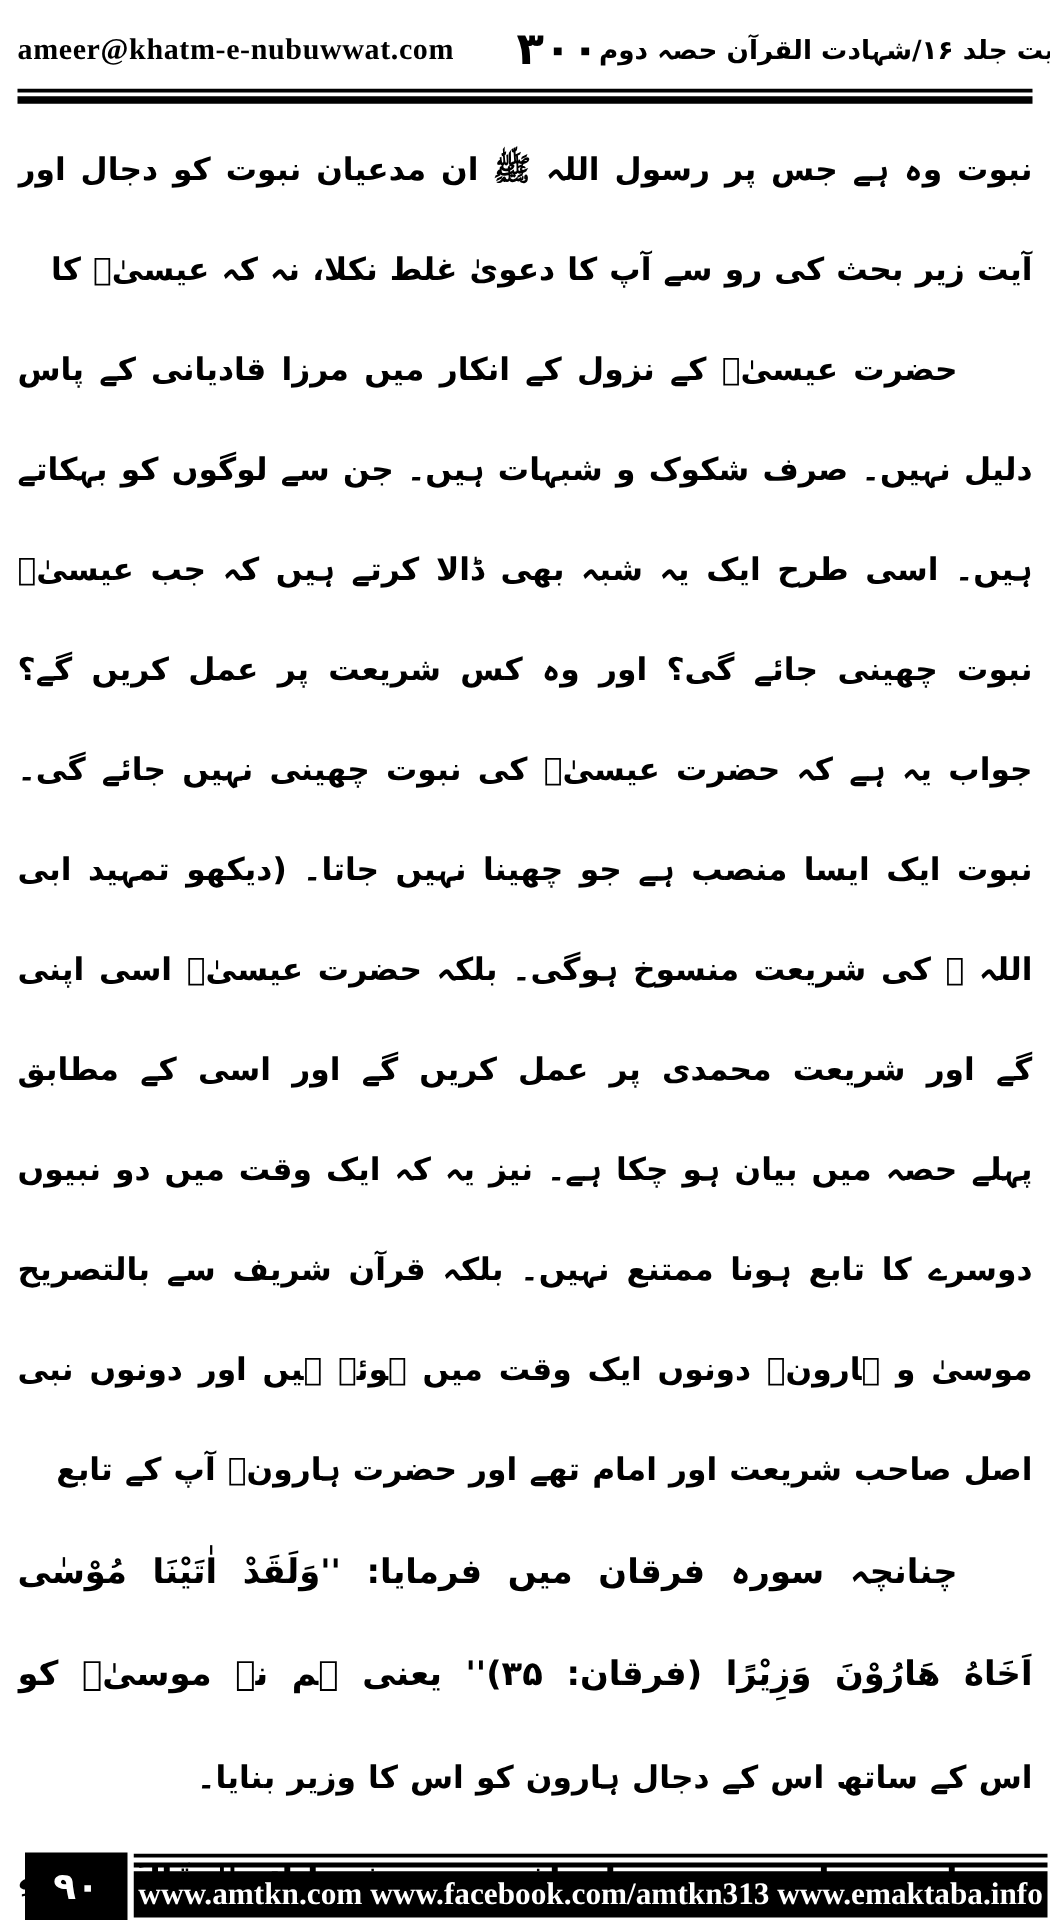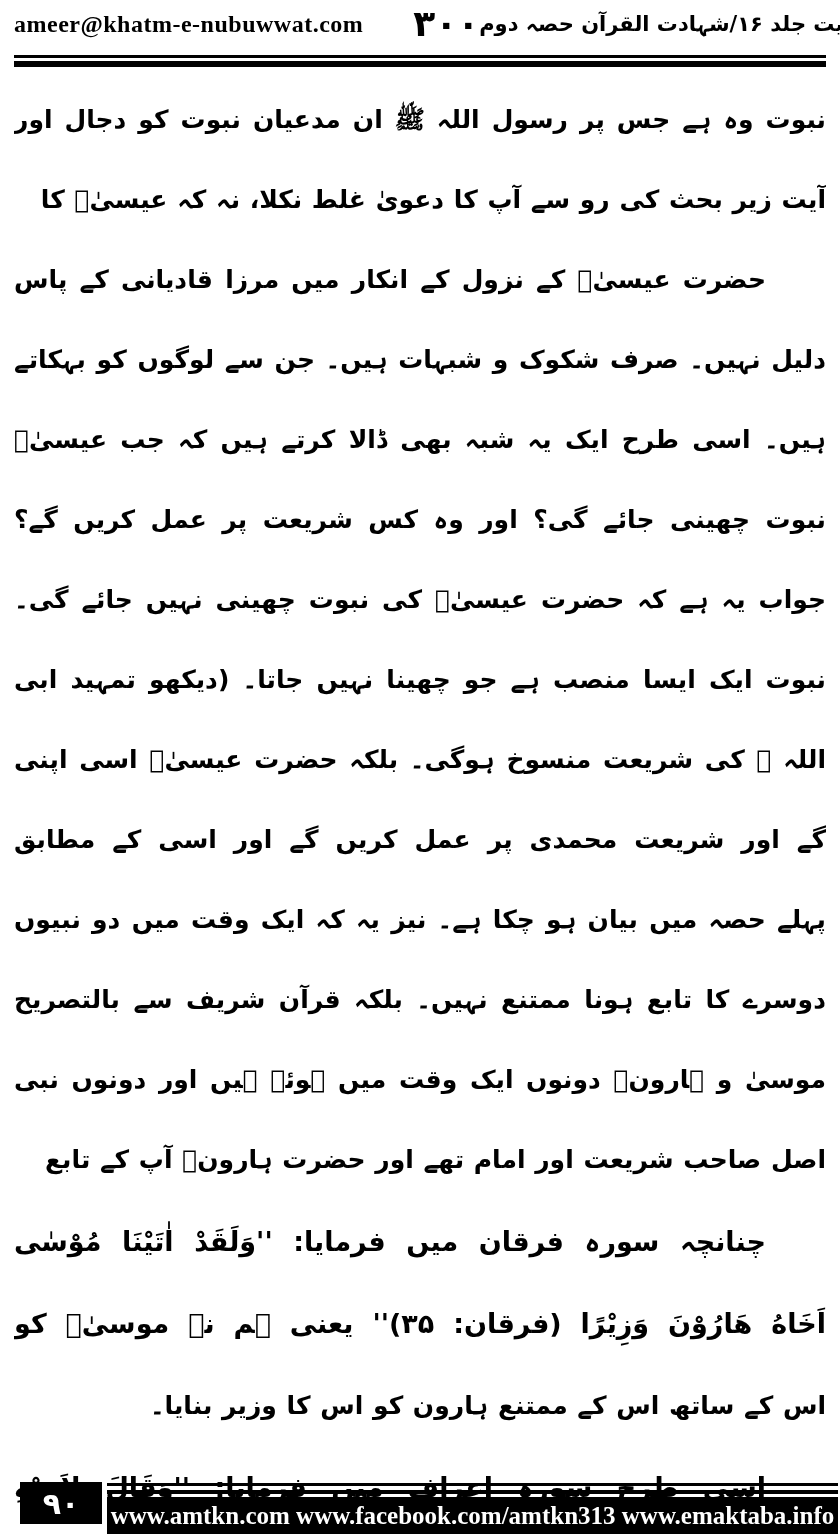--- a/index.html
+++ b/index.html
@@ -3,21 +3,21 @@
 <meta charset="utf-8">
 <style>
   html,body{margin:0;padding:0;}
   body{
     width:840px;height:1540px;background:#ffffff;color:#000000;
     font-family:"DejaVu Sans",sans-serif;position:relative;overflow:hidden;
   }
   .page{padding:0 14px;}
 
   
-  .header{display:flex;align-items:center;height:48px;}
+  .header{display:flex;align-items:center;padding-top:16px;height:48px;}
   .email{
     font-family:"Liberation Serif",serif;font-weight:bold;font-size:24px;
     letter-spacing:.5px;white-space:nowrap;
   }
   .pageno{
     font-size:36px;font-weight:bold;margin-left:50px;line-height:1;
     font-family:"DejaVu Sans",sans-serif;
   }
   .book-title{
     margin-left:auto;direction:rtl;font-size:21px;font-weight:bold;
@@ -39,21 +39,21 @@
     text-align:justify;text-align-last:justify;overflow:hidden;
     word-spacing:1px;
   }
   .line.end{text-align:right;text-align-last:right;}
   .line.indent{padding-right:60px;}
   .line.quran{font-size:27px;word-spacing:6px;}
 
   
   .footer{position:absolute;left:0;right:0;bottom:7px;height:51px;}
   .fbox{
-    position:absolute;left:20px;top:0;width:82px;height:42px;background:#000;
+    position:absolute;left:20px;top:0;width:82px;height:54px;background:#000;
     color:#fff;display:flex;align-items:center;justify-content:center;
     font-size:30px;font-weight:bold;
   }
   .fbar-wrap{position:absolute;left:88px;right:2px;top:1px;margin-left:19px;}
   .pinstripes{border-top:3px solid #000;border-bottom:4px solid #000;height:4px;}
   .fbar{
     margin-top:3px;background:#000;color:#fff;height:37px;
     display:flex;align-items:center;justify-content:center;
     font-family:"Liberation Serif",serif;font-weight:bold;font-size:25px;
     white-space:nowrap;
@@ -82,21 +82,21 @@
     <p class="line">جواب یہ ہے کہ حضرت عیسیٰؑ کی نبوت چھینی نہیں جائے گی۔ کیونکہ اہل سنت کے نزدیک</p>
     <p class="line">نبوت ایک ایسا منصب ہے جو چھینا نہیں جاتا۔ (دیکھو تمہید ابی الشکور سالمی) اور نہ رسول</p>
     <p class="line">اللہ ﷺ کی شریعت منسوخ ہوگی۔ بلکہ حضرت عیسیٰؑ اسی اپنی پچھلی نبوت سے نازل ہوں</p>
     <p class="line">گے اور شریعت محمدی پر عمل کریں گے اور اسی کے مطابق فیصلے کریں گے۔ اس کی حکمت اور راز</p>
     <p class="line">پہلے حصہ میں بیان ہو چکا ہے۔ نیز یہ کہ ایک وقت میں دو نبیوں کا ہونا اور ایک کا امام ہونا اور</p>
     <p class="line">دوسرے کا تابع ہونا ممتنع نہیں۔ بلکہ قرآن شریف سے بالتصریح ثابت ہے۔ جیسے کہ حضرت</p>
     <p class="line">موسیٰ و ہارونؑ دونوں ایک وقت میں ہوئے ہیں اور دونوں نبی تھے۔ حضرت موسیٰؑ</p>
     <p class="line end">اصل صاحب شریعت اور امام تھے اور حضرت ہارونؑ آپ کے تابع اور خلیفہ تھے۔</p>
     <p class="line indent quran">چنانچہ سورہ فرقان میں فرمایا: ''وَلَقَدْ اٰتَيْنَا مُوْسٰی الْكِتَابَ وَجَعَلْنَا مَعَهٗ</p>
     <p class="line quran">اَخَاهُ هَارُوْنَ وَزِيْرًا (فرقان: ۳۵)'' یعنی ہم نے موسیٰؑ کو کتاب (توریت) دی اور</p>
-    <p class="line end">اس کے ساتھ اس کے ممتنع ہارون کو اس کا وزیر بنایا۔</p>
+    <p class="line end">اس کے ساتھ اس کے دجال ہارون کو اس کا وزیر بنایا۔</p>
     <p class="line indent quran">اسی طرح سورہ اعراف میں فرمایا: ''وَقَالَ لِاَخِيْهِ هَارُوْنَ اخْلُفْنِيْ فِيْ</p>
 
   </div>
 
 </div>
 
 <div class="footer">
   <div class="fbox">
     <span>۹۰</span>
   </div>

